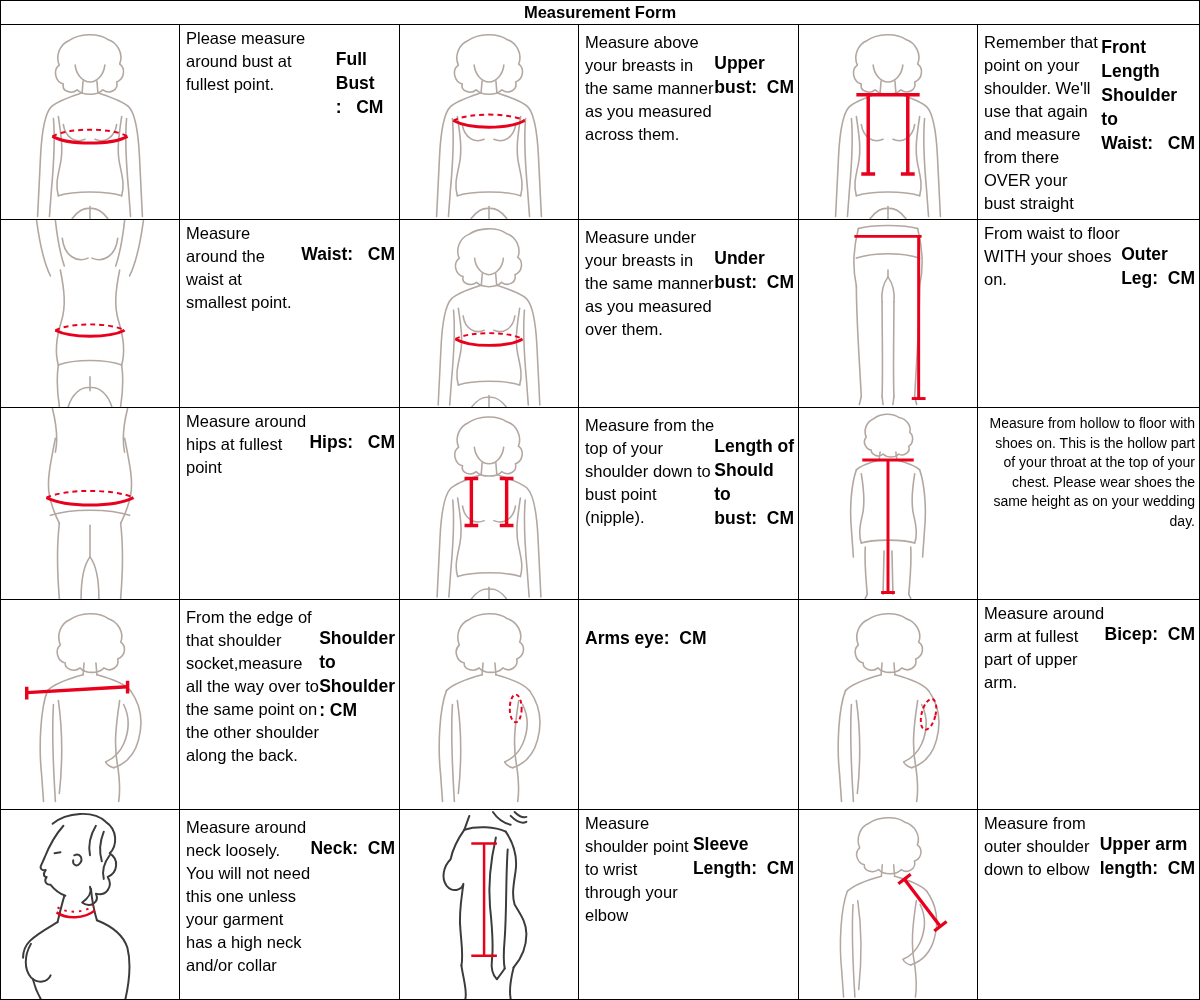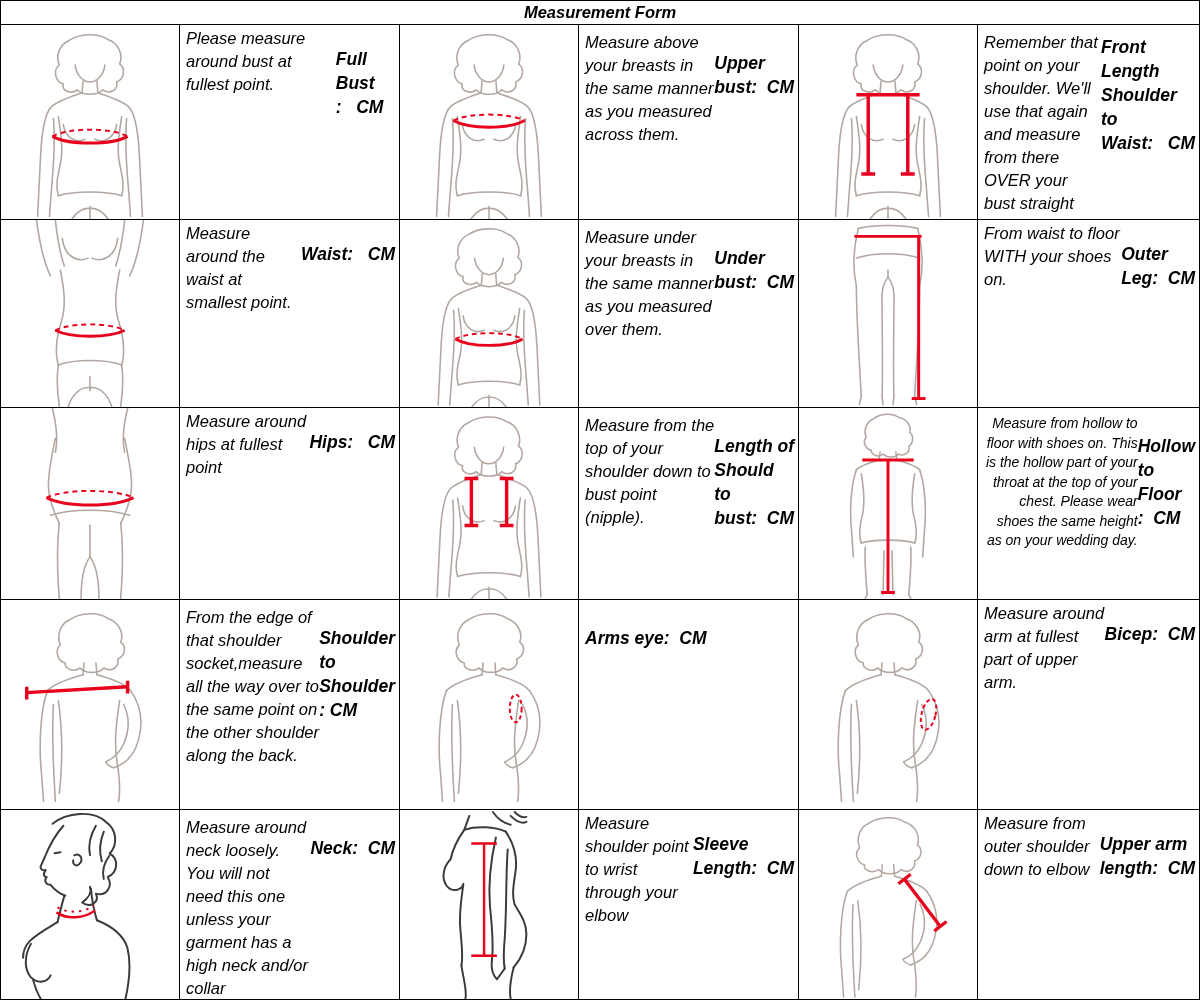--- a/index.html
+++ b/index.html
@@ -5,21 +5,20 @@
   html,body { margin:0; padding:0; background:#fff; }
   body { font-family:"Liberation Sans", sans-serif; color:#000; }
 
   .form {
     width:1200px; height:1000px; box-sizing:border-box;
     background:#000; border:1px solid #000;
     display:grid;
     grid-template-columns:178px 219px 178px 219px 178px 221px;
     grid-template-rows:23px 194px 187px 191px 209px 189px;
     gap:1px;
-    font-style:italic;
   }
   .header {
     grid-column:1 / -1; background:#fff;
     display:flex; align-items:center; justify-content:center;
     font-weight:bold; font-size:16.5px;
   }
   .cell { background:#fff; overflow:hidden; }
   .img  { display:flex; align-items:center; justify-content:center; }
   .img svg { width:100%; height:100%; display:block; }
 
@@ -238,21 +237,20 @@
   <div class="cell img">
     <svg viewBox="0 0 180 192">
         <use href="#fig-hollow-body"></use>
       <path class="rd" d="M64,52 L116,52"></path>
       <path class="rd" d="M90,52 L90,186"></path>
       <path class="rd" d="M83,186 L97,186"></path>
     </svg>
   </div>
   <div class="cell txt v-top small">
     <p class="desc">Measure from hollow to floor with shoes on. This is the hollow part of your throat at the top of your chest. Please wear shoes the same height as on your wedding day.</p>
-    <p class="label">Hollow to Floor :&nbsp;&nbsp;CM</p>
   </div>
 
   <div class="cell img">
     <svg viewBox="0 0 180 200">
         <use href="#fig-back-akimbo"></use>
       <path class="rdt" d="M26,88 L128,82"></path>
       <path class="rdt" d="M26,82 L26,95 M128,76 L128,89"></path>
     </svg>
   </div>
   <div class="cell txt v-top">

